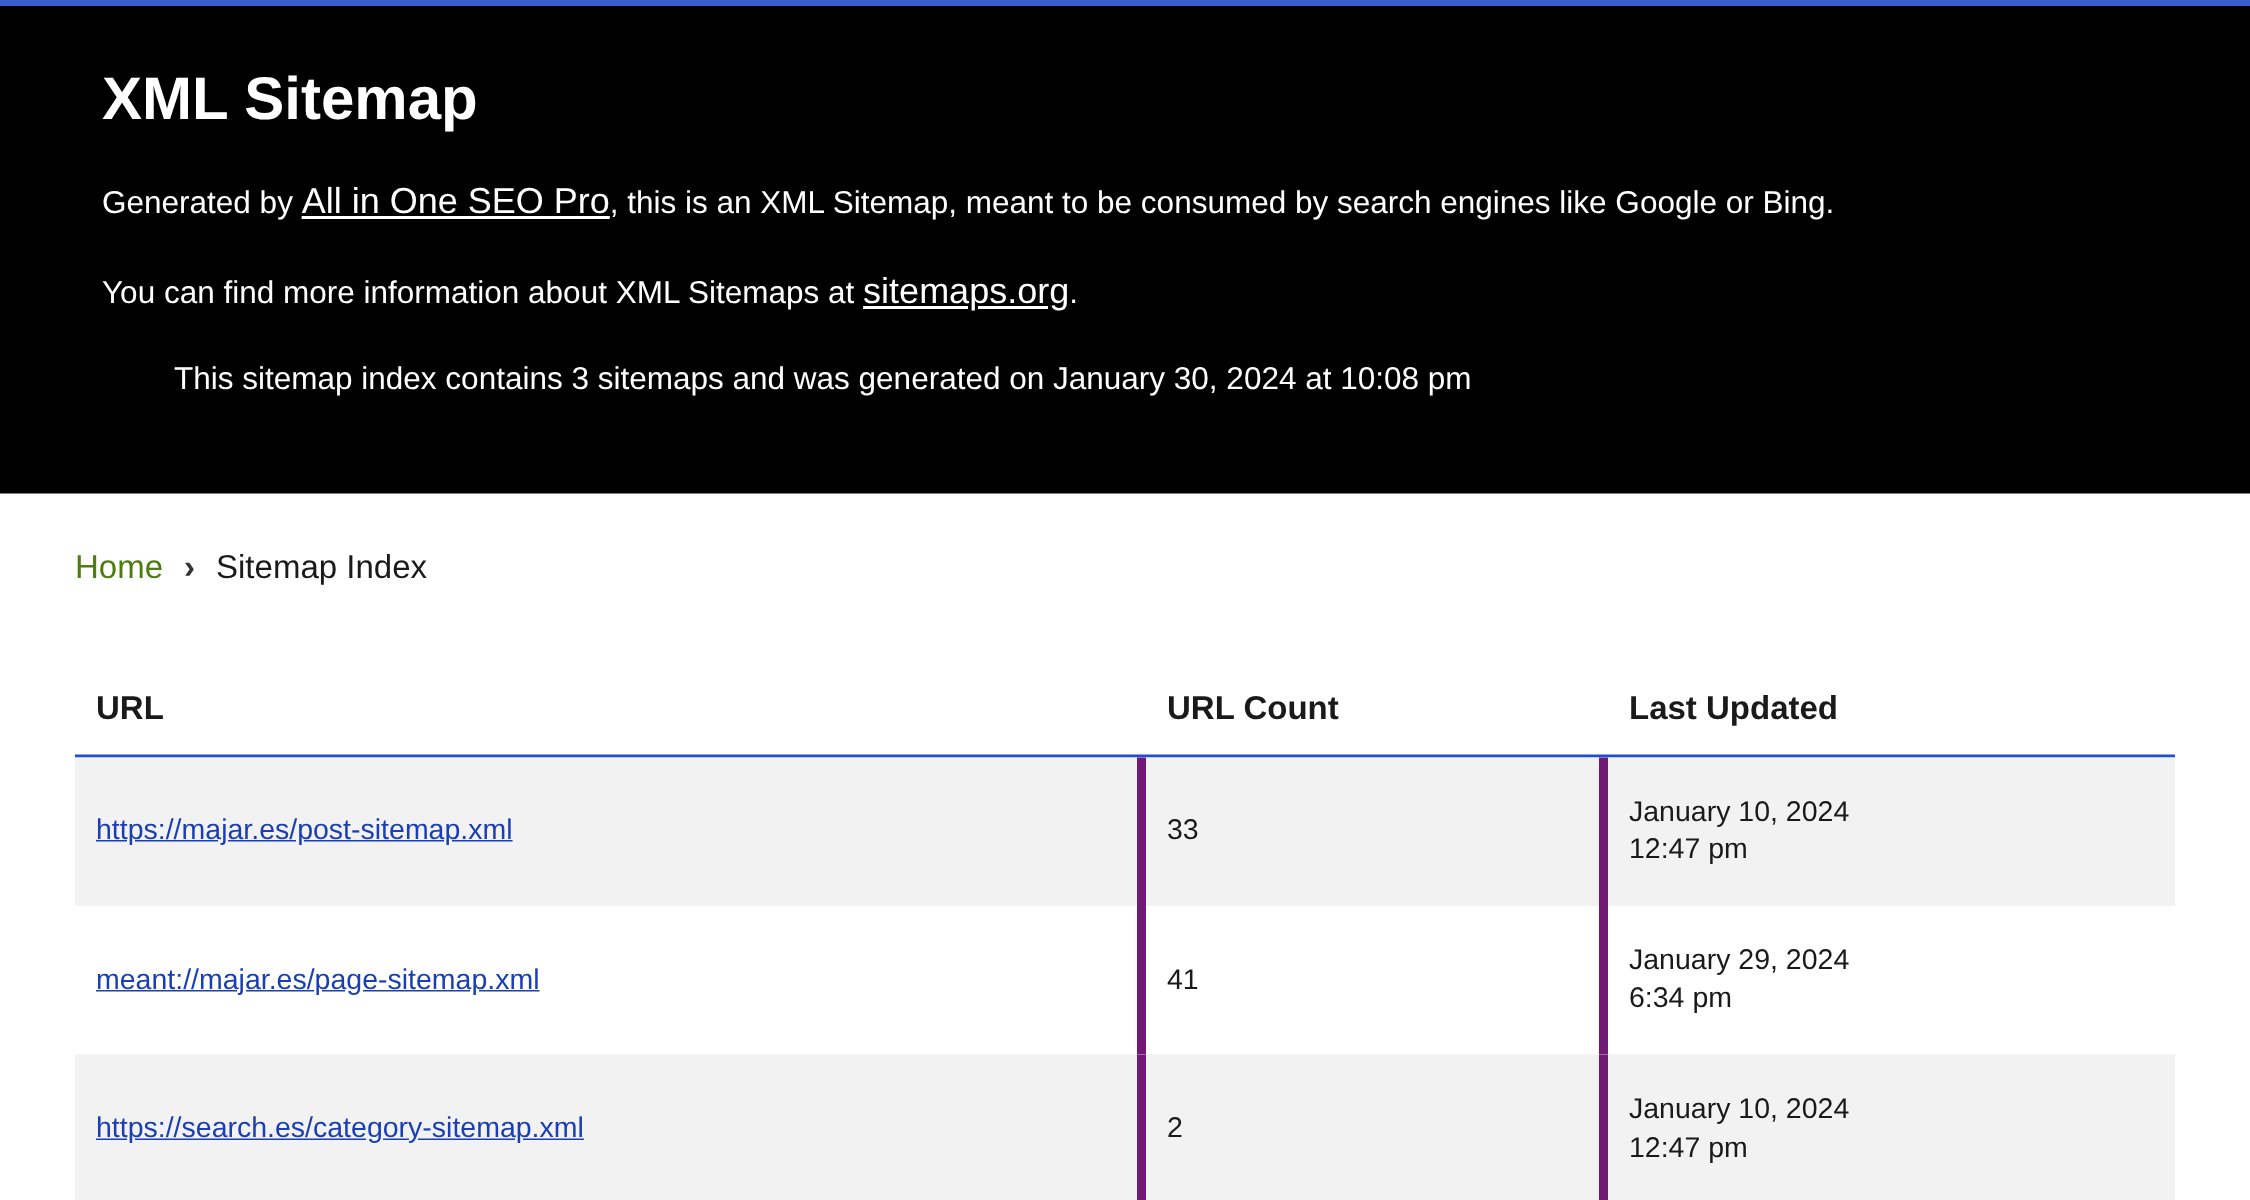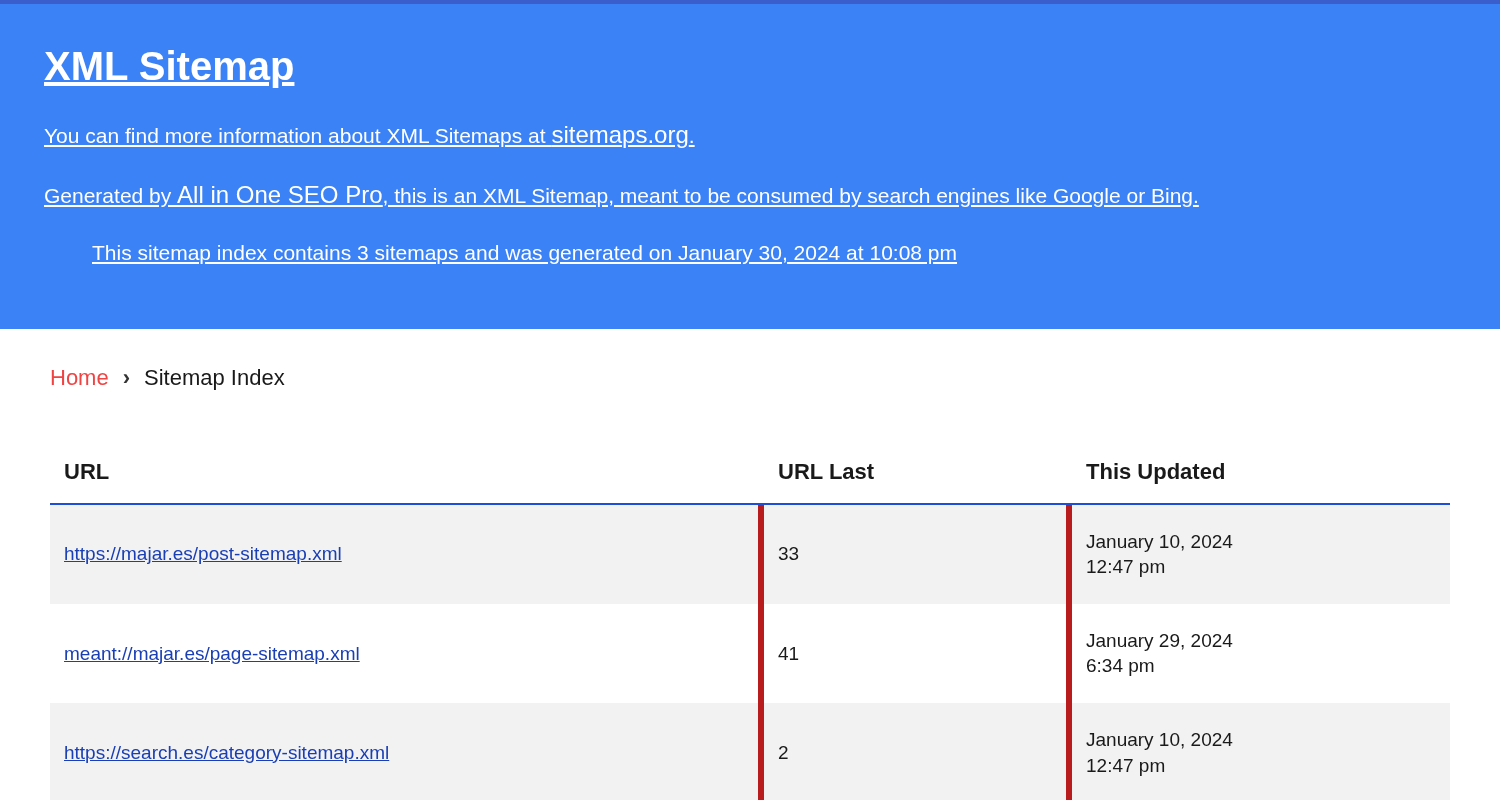--- a/index.html
+++ b/index.html
@@ -8,24 +8,23 @@
     font-family: Arial, Helvetica, sans-serif;
     background: #ffffff;
     color: #1a1a1a;
     width: 1500px;
   }
   .topbar {
     height: 4px;
     background: #3a5fcd;
   }
   .header {
-    background: #3b82f6;
+    background: #000000;
     color: #ffffff;
-    padding: 40px 50px 60px 44px;
-    text-decoration: underline;
+    padding: 40px 50px 60px 68px;
   }
   .header h1 {
     margin: 0 0 28px 0;
     font-size: 40px;
     font-weight: 700;
   }
   .header p {
     margin: 0 0 24px 0;
     font-size: 21px;
     line-height: 1.5;
@@ -40,21 +39,21 @@
   .content {
     padding: 36px 50px 40px 50px;
   }
   .breadcrumb {
     font-size: 22px;
     margin-bottom: 50px;
     display: flex;
     align-items: center;
     gap: 14px;
   }
-  .breadcrumb .home { color: #ef4444; }
+  .breadcrumb .home { color: #4d7c0f; }
   .breadcrumb .chev { color: #333; font-weight: 700; }
   .breadcrumb .current { font-weight: 400; }
   table {
     width: 100%;
     border-collapse: separate;
     border-spacing: 0 0;
     font-size: 19px;
   }
   thead th {
     text-align: left;
@@ -63,58 +62,58 @@
     padding: 18px 14px;
     border-bottom: 2px solid #1d4ed8;
   }
   tbody td {
     padding: 24px 14px;
     vertical-align: middle;
     line-height: 1.35;
   }
   tbody tr.odd td { background: #f2f2f2; }
   tbody tr.even td { background: #ffffff; }
-  td.sep-right { border-right: 6px solid #b91c1c; }
+  td.sep-right { border-right: 6px solid #701a75; }
   tbody a {
     color: #1a3fb5;
     text-decoration: underline;
   }
   th:nth-child(1) { width: 51%; }
   th:nth-child(2) { width: 22%; }
   th:nth-child(3) { width: 27%; }
 </style>
 </head>
 <body>
 
 <div class="topbar"></div>
 
 <div class="header">
   <h1>XML Sitemap</h1>
   <p>
-    <span>You can find more information about XML Sitemaps at </span><a href="#">sitemaps.org</a><span>.</span>
+    <span>Generated by </span><a href="#">All in One SEO Pro</a><span>, this is an XML Sitemap, meant to be consumed by search engines like Google or Bing.</span>
   </p>
   <p>
-    <span>Generated by </span><a href="#">All in One SEO Pro</a><span>, this is an XML Sitemap, meant to be consumed by search engines like Google or Bing.</span>
+    <span>You can find more information about XML Sitemaps at </span><a href="#">sitemaps.org</a><span>.</span>
   </p>
   <p>This sitemap index contains 3 sitemaps and was generated on January 30, 2024 at 10:08 pm</p>
 </div>
 
 <div class="content">
   <div class="breadcrumb">
     <span class="home">Home</span>
     <span class="chev">›</span>
     <span class="current">Sitemap Index</span>
   </div>
 
   <table>
     <thead>
       <tr>
         <th>URL</th>
-        <th>URL Last</th>
-        <th>This Updated</th>
+        <th>URL Count</th>
+        <th>Last Updated</th>
       </tr>
     </thead>
     <tbody>
       <tr class="odd">
         <td class="sep-right"><a href="#">https://majar.es/post-sitemap.xml</a></td>
         <td class="sep-right">33</td>
         <td>
           <span>January 10, 2024</span><br>
           <span>12:47 pm</span>
         </td>

